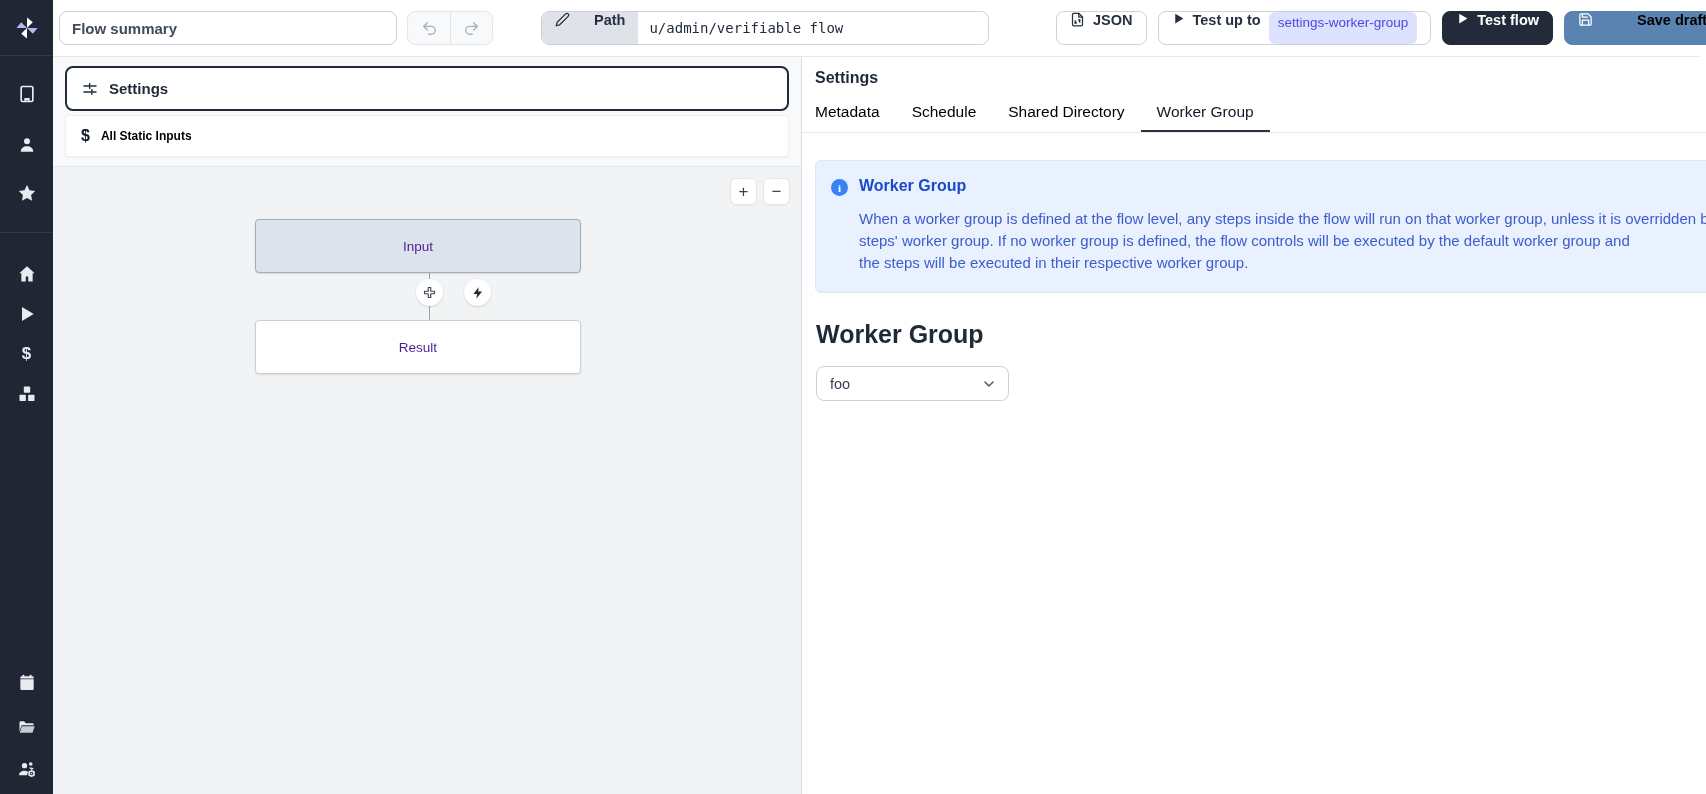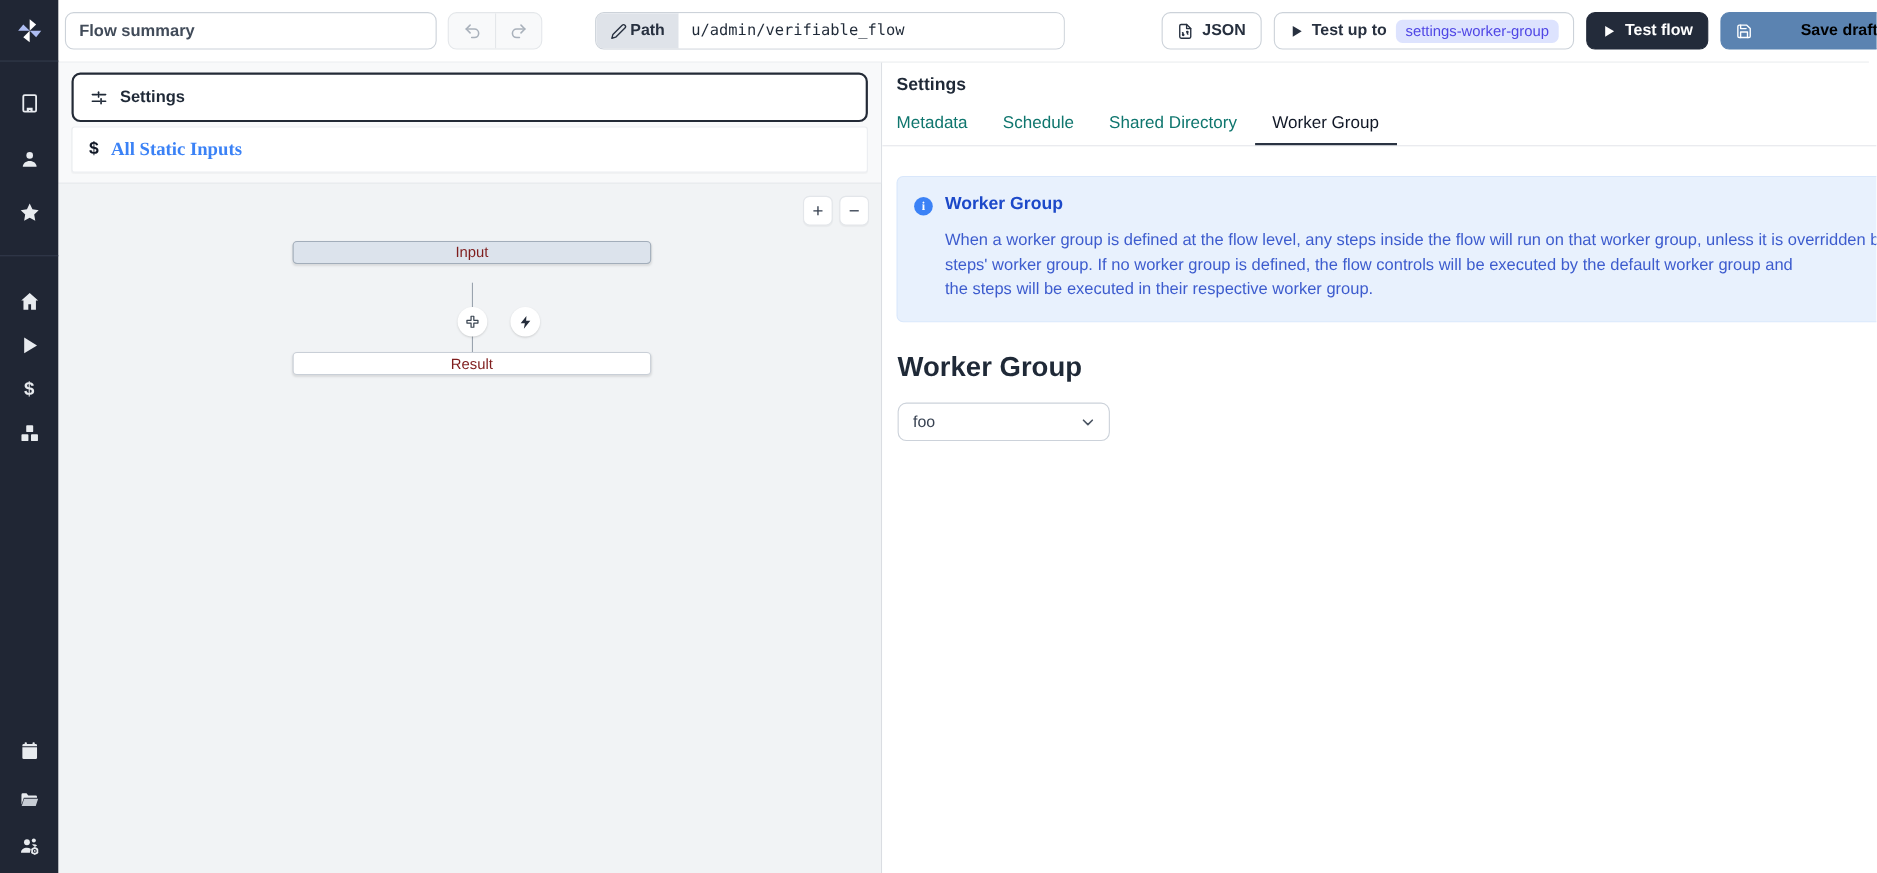--- a/index.html
+++ b/index.html
@@ -19,64 +19,64 @@
   
   .topbar { position:absolute; left:46px; top:0; width:1653px; height:57px; background:#fff;
             border-bottom:1px solid #e6e8eb; display:flex; align-items:center; padding:0 0 0 13px; }
   .summary-input { width:338px; height:34px; border:1px solid #ccd2d9; border-radius:8px; padding:0 12px;
                    font-size:15px; font-weight:600; color:#374151; outline:none; font-family:"Liberation Sans",sans-serif; }
   .summary-input::placeholder { color:#414b59; opacity:1; }
   .undo-group { margin-left:10px; height:34px; display:flex; background:#f8f9fa; border:1px solid #e4e7ea; border-radius:8px; overflow:hidden; }
   .undo-btn { width:42px; height:100%; display:flex; align-items:center; justify-content:center; color:#a9b1bb; cursor:pointer; }
   .undo-btn + .undo-btn { border-left:1px solid #e4e7ea; }
   .path-group { margin-left:48px; height:34px; display:flex; border:1px solid #ccd2d9; border-radius:8px; overflow:hidden; }
-  .path-chip { background:#dfe3e9; display:flex; align-items:center; gap:3px; padding:0 13px; cursor:pointer; }
+  .path-chip { background:#dfe3e9; display:flex; align-items:flex-start; gap:24px; padding:0 13px; cursor:pointer; }
   .path-chip .lbl { font-size:14.5px; font-weight:700; color:#27303f; }
   .path-input { width:350px; border:none; outline:none; background:#fff; padding:0 11px;
                 font-family:"DejaVu Sans Mono", monospace; font-size:14px; color:#1f2937; }
   .top-right { position:absolute; left:1010px; top:11px; display:flex; align-items:center; gap:11px; }
-  .btn { height:34px; display:flex; align-items:center; gap:8px; border-radius:8px; cursor:pointer;
+  .btn { height:34px; display:flex; gap:8px; border-radius:8px; cursor:pointer;
          font-size:14.5px; font-weight:700; padding:0 13px; white-space:nowrap; }
   .btn-outline { background:#fff; border:1px solid #ccd2d9; color:#27303f; }
   .badge { background:#dde3fe; color:#4f46e5; font-size:13.5px; font-weight:400; border-radius:6px; padding:3px 9px; }
   .btn-dark { background:#232b3a; color:#fff; border:1px solid #232b3a; }
   .btn-blue { background:#5b83b1; color:#000000; border:1px solid #5b83b1;gap:44px; }
 
   
   .flow-panel { position:absolute; left:53px; top:57px; width:749px; height:737px; background:#f1f3f5; border-right:1px solid #d7dbe0; }
   .flow-head { height:110px; background:#f8f9fa; border-bottom:1px solid #e4e7ea; padding:9px 12px 0 12px; }
   .settings-box { height:45px; background:#fff; border:2px solid #232a36; border-radius:8px;
                   display:flex; align-items:center; gap:10px; padding:0 14px; cursor:pointer; }
   .settings-box .lbl { font-size:15px; font-weight:700; color:#1f2937; }
   .static-row { margin-top:4px; height:42px; background:#fff; border:1px solid #eceef1; border-radius:3px;
                 display:flex; align-items:center; gap:11px; padding:0 15px; cursor:pointer;
                 box-shadow:0 1px 1px rgba(0,0,0,0.03); }
-  .static-row .lbl { font-size:17px; font-weight:700; color:#3b82f6;font-family:Liberation Serif, serif; }
+  .static-row .lbl { font-size:12px; font-weight:700; color:#000000; }
   .static-row .dlr { font-size:16px; font-weight:700; color:#111827; }
   .canvas { position:absolute; left:0; top:110px; width:748px; height:627px; }
   .zoom-ctrls { position:absolute; top:11px; right:11px; display:flex; gap:6px; }
   .zoom-btn { width:27px; height:27px; background:#fff; border:1px solid #e3e6ea; border-radius:6px;
               display:flex; align-items:center; justify-content:center; font-size:17px; color:#374151; cursor:pointer;
               box-shadow:0 1px 1px rgba(0,0,0,0.04); }
-  .node { position:absolute; left:213px; width:326px; height:21px; border-radius:4px;
-          display:flex; align-items:center; justify-content:center; font-size:13.5px; color:#7f1d1d;
+  .node { position:absolute; left:202px; width:326px; height:54px; border-radius:4px;
+          display:flex; align-items:center; justify-content:center; font-size:13.5px; color:#4c1d95;
           box-shadow:0 1px 2px rgba(0,0,0,0.10); cursor:pointer; }
   .node-input { top:52px; background:#dce3ec; border:1px solid #a2adba; }
   .node-result { top:153px; background:#fff; border:1px solid #c9cfd7; }
   .edge { position:absolute; left:376px; top:90px; width:1px; height:63px; background:#9aa3ae; }
   .mini-circle { position:absolute; width:27px; height:27px; border-radius:50%; background:#fff;
                  box-shadow:0 1px 2px rgba(0,0,0,0.15); display:flex; align-items:center; justify-content:center; cursor:pointer; }
   .add-circle { left:363px; top:112px; }
   .zap-circle { left:411px; top:112px; }
 
   
   .right-panel { position:absolute; left:802px; top:57px; width:904px; height:737px; background:#fff; overflow:hidden; }
   .rp-title { margin:12px 0 0 13px; font-size:16px; font-weight:700; color:#1f2937; }
   .tabs { margin-top:9px; width:1200px; border-bottom:1px solid #e5e7eb; display:flex; padding-left:13px; }
-  .tab { padding:7px 16px 9px 16px; font-size:15.5px; color:#0f766e; cursor:pointer; border-bottom:2.5px solid transparent; }
+  .tab { padding:7px 16px 9px 16px; font-size:15.5px; color:#000000; cursor:pointer; border-bottom:2.5px solid transparent; }
   .tab:first-child { margin-left:-16px; }
   .tab.active { color:#111827; font-weight:500; border-bottom-color:#2a3342; }
   .info-box { margin:27px 0 0 13px; width:1000px; background:#e8f1fd; border:1px solid #d9e7fb; border-radius:6px;
               padding:16px 20px 18px 15px; display:flex; gap:11px; }
   .info-icon { flex:0 0 auto; width:17px; height:17px; margin-top:2px; border-radius:50%; background:#3b82f6; color:#fff;
                font-size:11px; font-weight:700; display:flex; align-items:center; justify-content:center;
                font-family:"Liberation Serif", serif; }
   .info-title { font-size:16px; font-weight:600; color:#1c49c9; }
   .info-line { margin-top:0; font-size:15px; line-height:22px; color:#3d5cce; white-space:nowrap; }
   .info-lines { margin-top:13px; }

